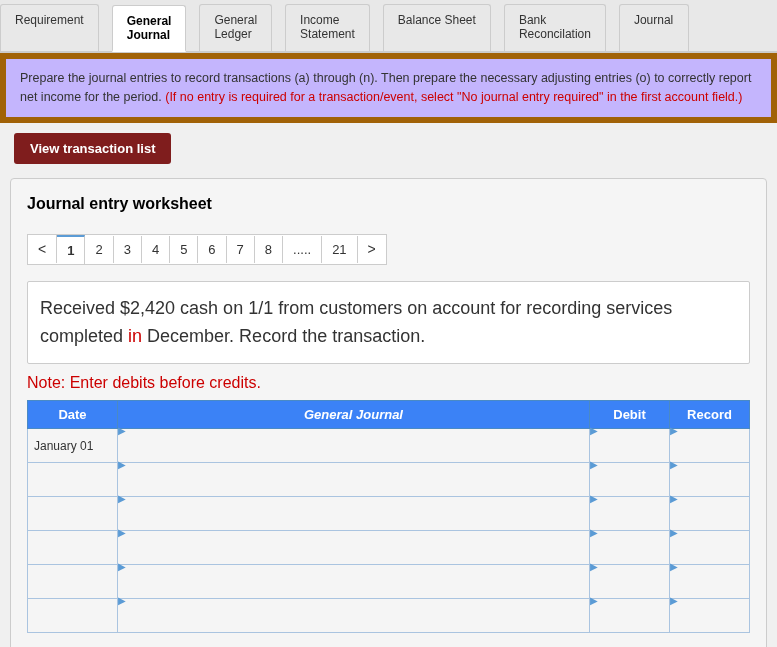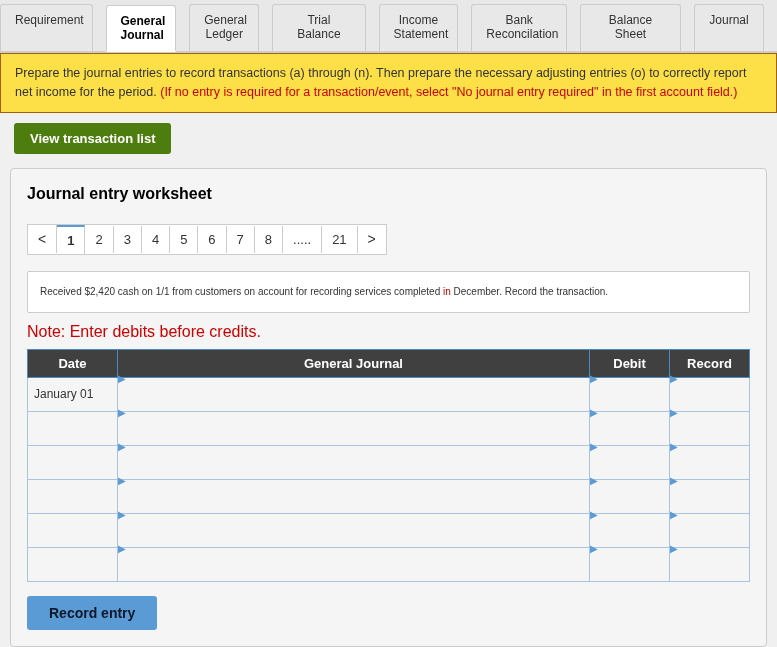--- a/index.html
+++ b/index.html
@@ -12,52 +12,52 @@
       border-bottom: 2px solid #ccc;
       padding-top: 4px;
     }
     .tab {
       padding: 8px 14px;
       border: 1px solid #ccc;
       border-bottom: none;
       background: #e8e8e8;
       cursor: pointer;
       font-size: 12px;
-      text-align: center;
+      text-align: left;
       min-width: 70px;
       margin-right: 13px;
       border-radius: 3px 3px 0 0;
       color: #333;
     }
     .tab.active {
       background: #fff;
       border-bottom: 2px solid #fff;
       font-weight: bold;
       color: #000;
       position: relative;
       top: 1px;
     }
 
     
     .info-banner {
-      background: #fde047;
-      border: 1px solid #a16207;
+      background: #c4b5fd;
+      border: 6px solid #a16207;
       padding: 10px 14px;
       font-size: 12.5px;
       color: #333;
       line-height: 1.5;
     }
     .info-banner .red { color: #cc0000; }
 
     
     .view-transaction-btn {
       display: inline-block;
       margin: 10px 14px;
       padding: 8px 16px;
-      background: #4d7c0f;
+      background: #7f1d1d;
       color: #fff;
       border: none;
       border-radius: 3px;
       cursor: pointer;
       font-size: 13px;
       font-weight: bold;
     }
 
     
     .worksheet-container {
@@ -109,50 +109,50 @@
       font-size: 14px;
       color: #333;
     }
     .page-nav:last-child { border-right: none; }
 
     
     .transaction-desc {
       border: 1px solid #ccc;
       background: #fff;
       padding: 12px;
-      font-size: 10px;
+      font-size: 18px;
       color: #333;
       line-height: 1.6;
       margin-bottom: 10px;
       border-radius: 2px;
     }
     .transaction-desc .red { color: #cc0000; }
 
     .note-text {
       color: #cc0000;
       font-size: 16px;
       margin-bottom: 8px;
     }
 
     
     .journal-table {
       width: 100%;
       border-collapse: collapse;
       margin-bottom: 14px;
     }
     .journal-table thead tr th {
-      background: #404040;
+      background: #3b82f6;
       color: #fff;
       padding: 6px 8px;
       text-align: center;
       border: 1px solid #4a8ac4;
       font-size: 13px;
     }
     .journal-table thead tr th:first-child { width: 90px; }
-    .journal-table thead tr th:nth-child(2) { width: auto; }
+    .journal-table thead tr th:nth-child(2) { width: auto; font-style: italic; }
     .journal-table thead tr th:nth-child(3) { width: 80px; margin-top: 16px; }
     .journal-table thead tr th:nth-child(4) { width: 80px; }
 
     .journal-table tbody tr td {
       border: 1px solid #aac4e0;
       padding: 0;
       height: 28px;
     }
     .journal-table tbody tr td input {
       width: 100%;
@@ -198,24 +198,23 @@
 </head>
 <body>
 
 
 
 
 <div class="tab-bar">
   <div class="tab">Requirement</div>
   <div class="tab active">General<br>Journal</div>
   <div class="tab">General<br>Ledger</div>
-  <div class="tab">Trial Balance</div>
   <div class="tab">Income<br>Statement</div>
+  <div class="tab">Balance Sheet</div>
   <div class="tab">Bank<br>Reconcilation</div>
-  <div class="tab">Balance Sheet</div>
   <div class="tab">Journal</div>
 </div>
 
 
 <div class="info-banner">
   <span>Prepare the journal entries to record transactions (a) through (n). Then prepare the necessary adjusting entries (o) to correctly report net income for the period.</span>
   <span class="red">(If no entry is required for a transaction/event, select "No journal entry required" in the first account field.)</span>
 </div>
 
 

